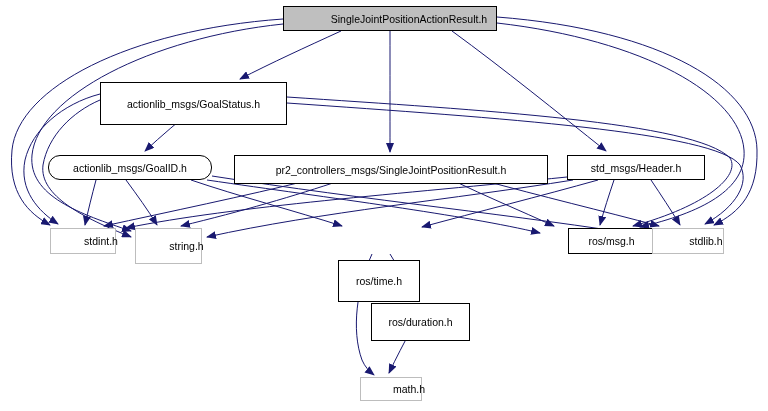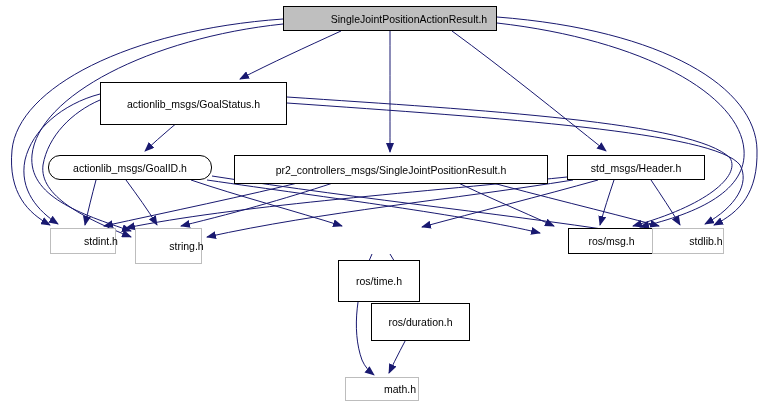--- a/index.html
+++ b/index.html
@@ -94,17 +94,17 @@
       </div>
       <div class="gnode" style="left: 568px; top: 228px; width: 87px; height: 26px; text-align: right;">
         <span>ros/msg.h</span>
       </div>
       <div class="gnode external" style="left: 652px; top: 228px; width: 72px; height: 26px;">
         <span>stdlib.h</span>
       </div>
       <div class="gnode" style="left: 371px; top: 303px; width: 99px; height: 38px;">
         <span>ros/duration.h</span>
       </div>
-      <div class="gnode external" style="left: 345px; top: 377px; width: 74px; height: 24px;">
+      <div class="gnode external" style="left: 360px; top: 377px; width: 62px; height: 24px;">
         <span>math.h</span>
       </div>
     </div>
 </div>
 
 </body></html>

